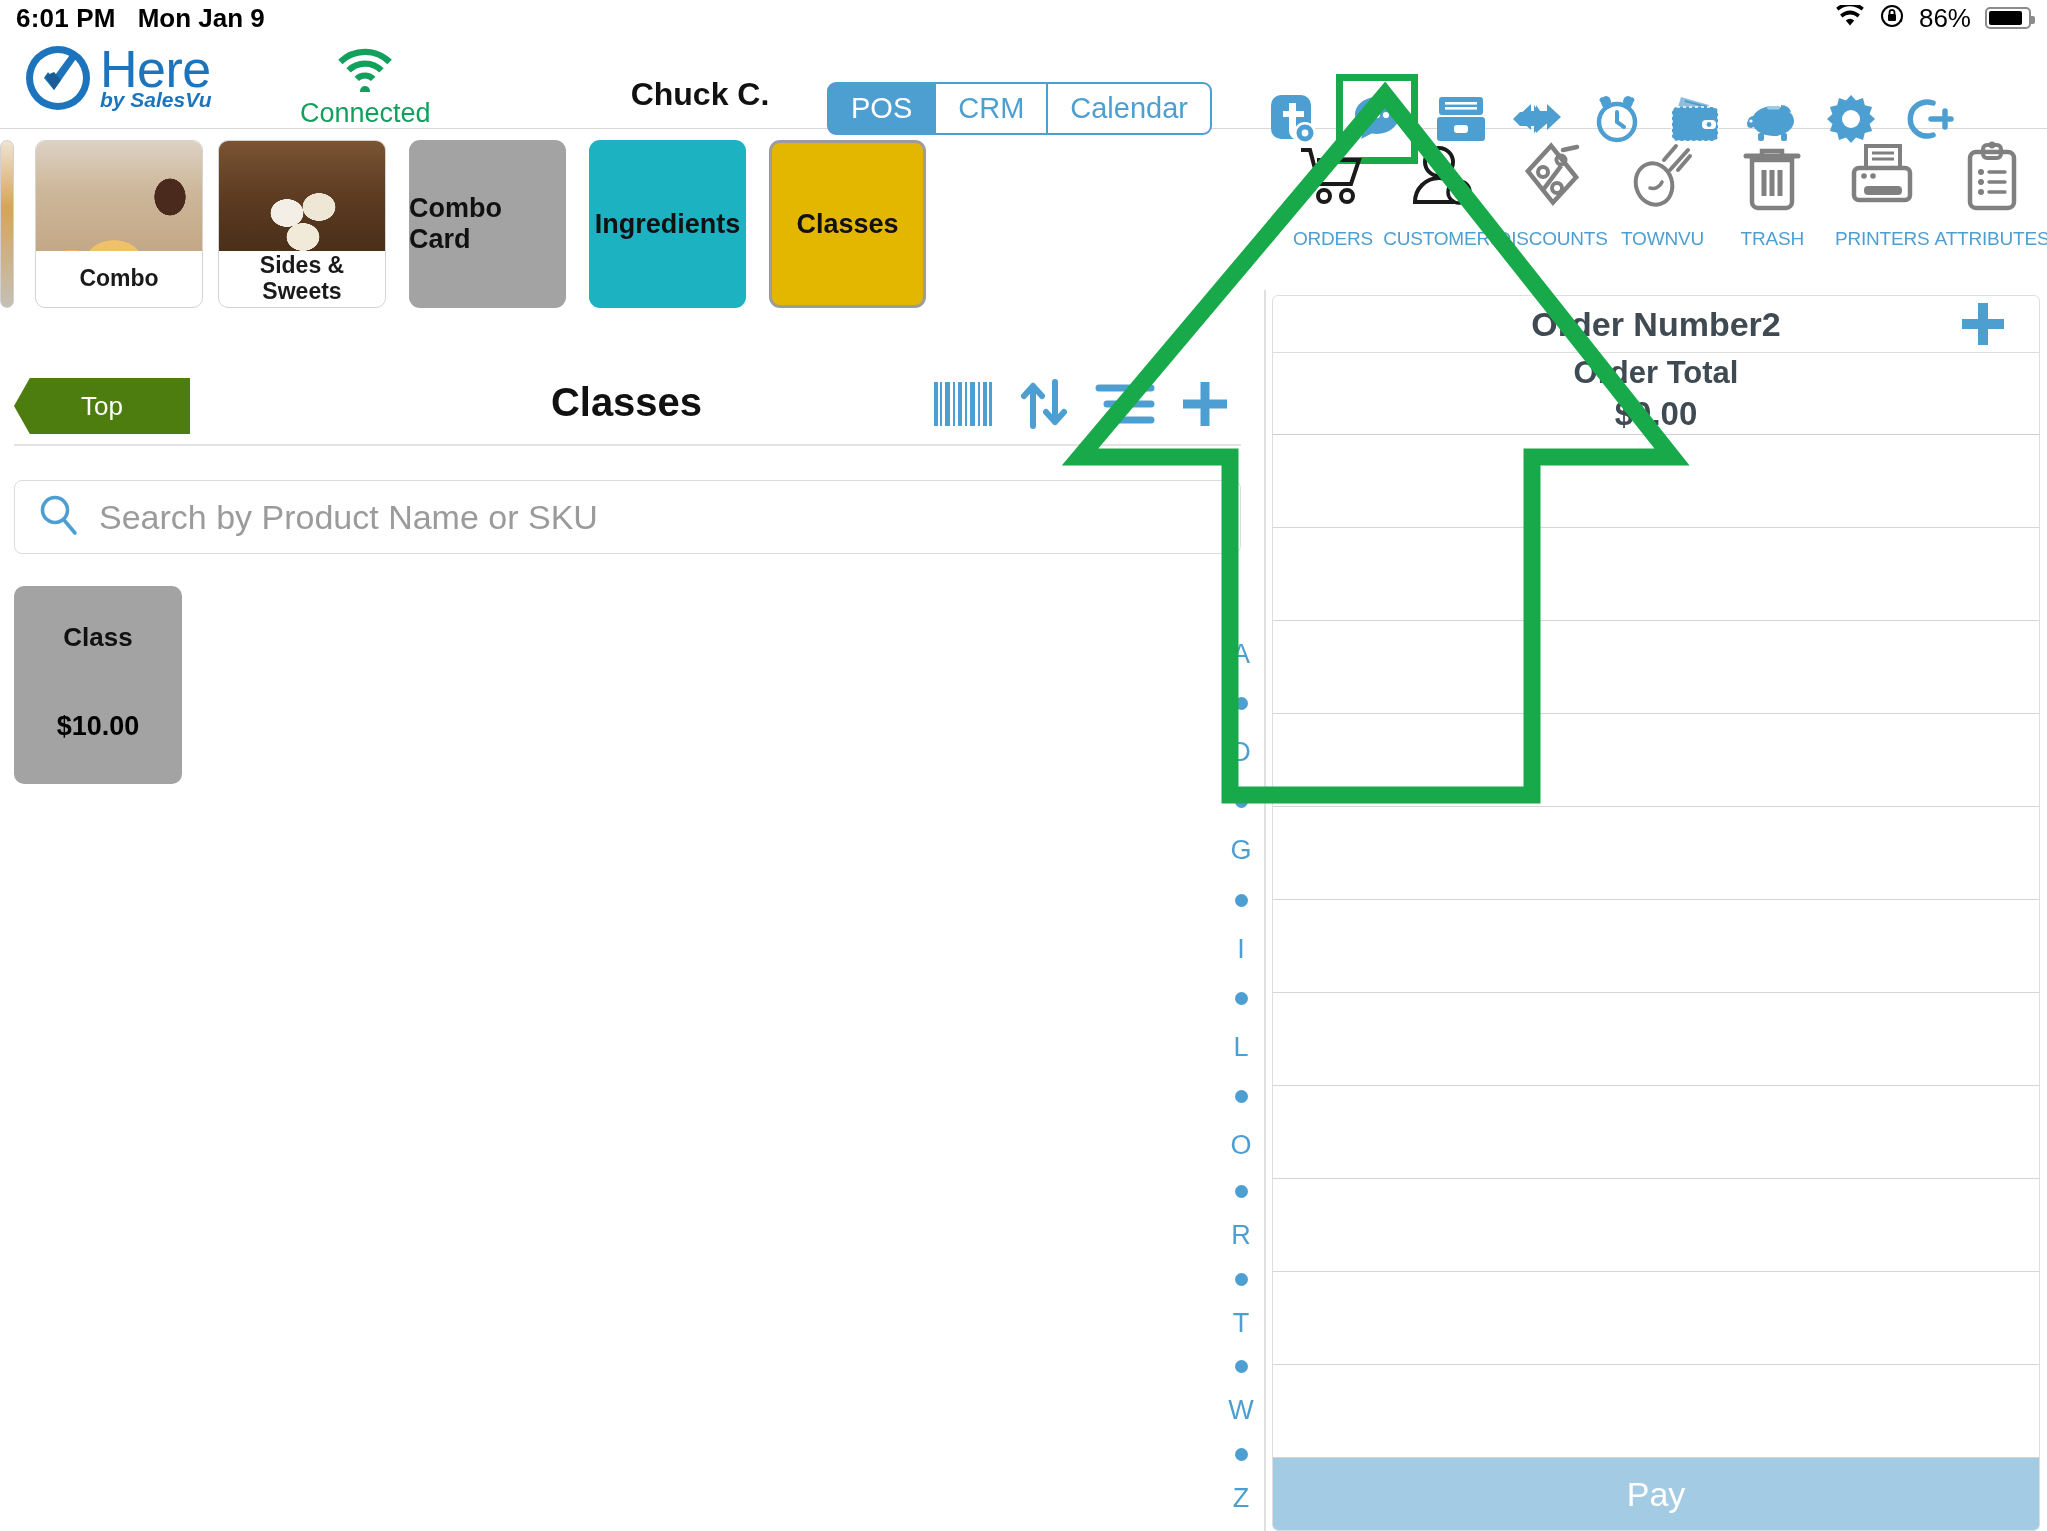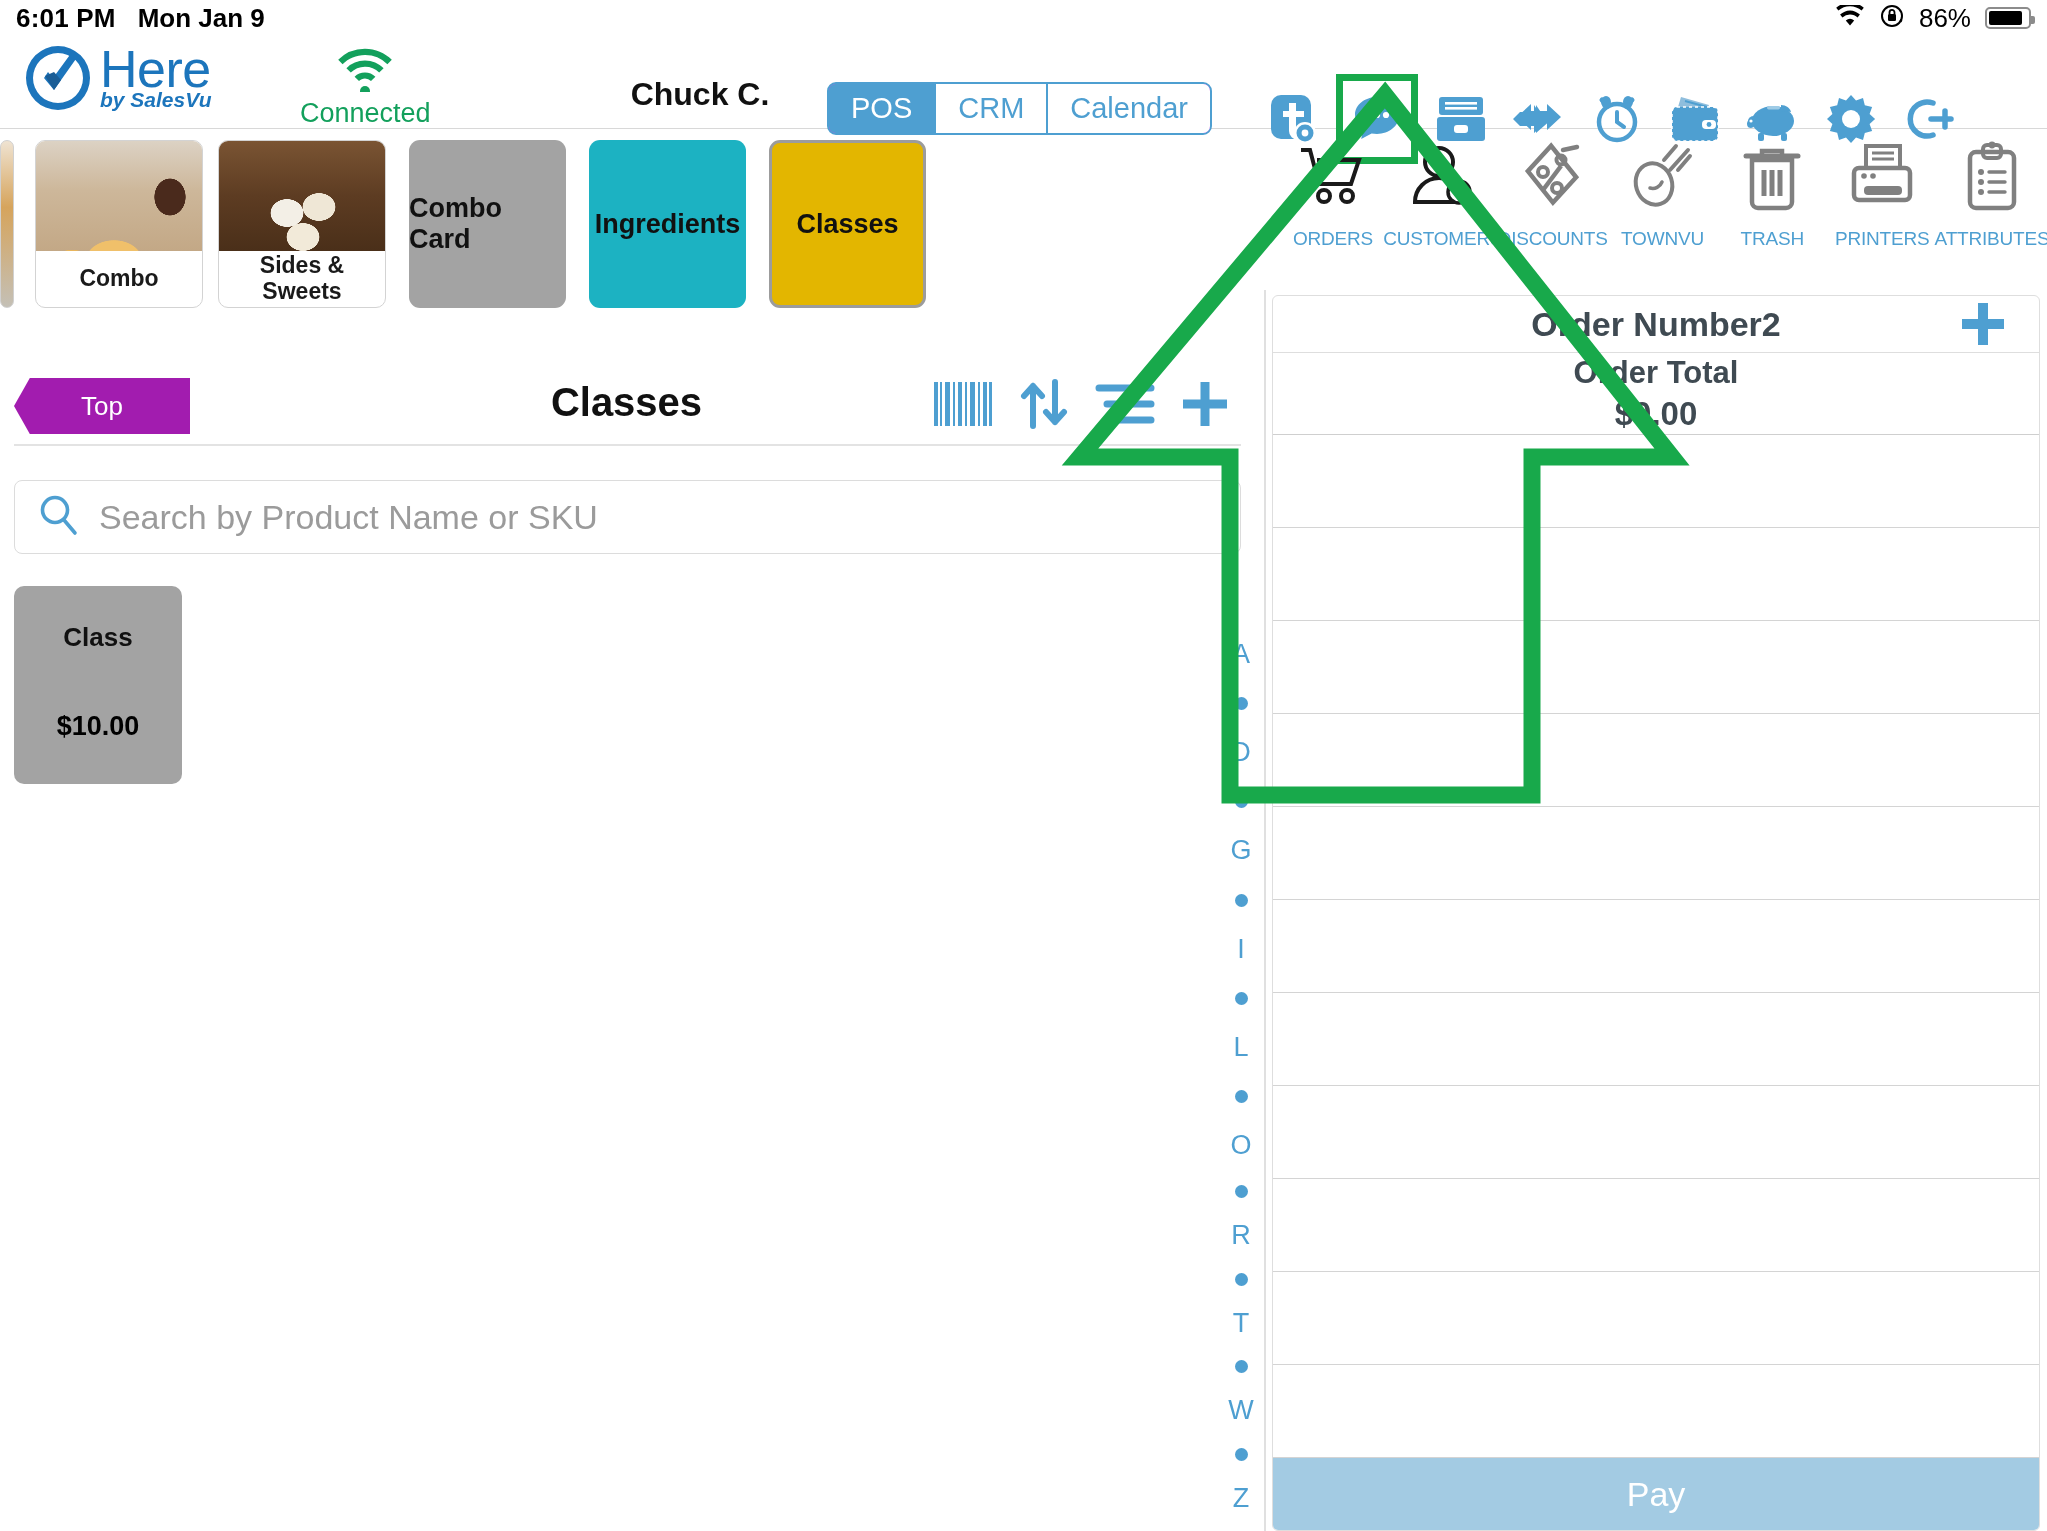--- a/index.html
+++ b/index.html
@@ -156,21 +156,21 @@
     font-size: 19px; color: #4e9fd1; letter-spacing: -0.2px;
     margin-top: 2px; white-space: nowrap;
   }
 
   
   .lefthdr {
     position: absolute; left: 0; top: 378px; width: 1253px; height: 66px;
   }
   .topbtn {
     position: absolute; left: 14px; top: 0; width: 176px; height: 56px;
-    background: #a21caf; color: #fff; font-size: 26px;
+    background: #4d7c0f; color: #fff; font-size: 26px;
     display: flex; align-items: center; justify-content: center;
     clip-path: polygon(0% 50%, 9% 0%, 100% 0%, 100% 100%, 9% 100%);
     cursor: pointer;
   }
   .cat-title {
     position: absolute; left: 0; top: 2px; width: 1253px; text-align: center;
     font-size: 40px; font-weight: 700; color: #111;
   }
   .hdr-icons {
     position: absolute; right: 22px; top: 0; display: flex;

